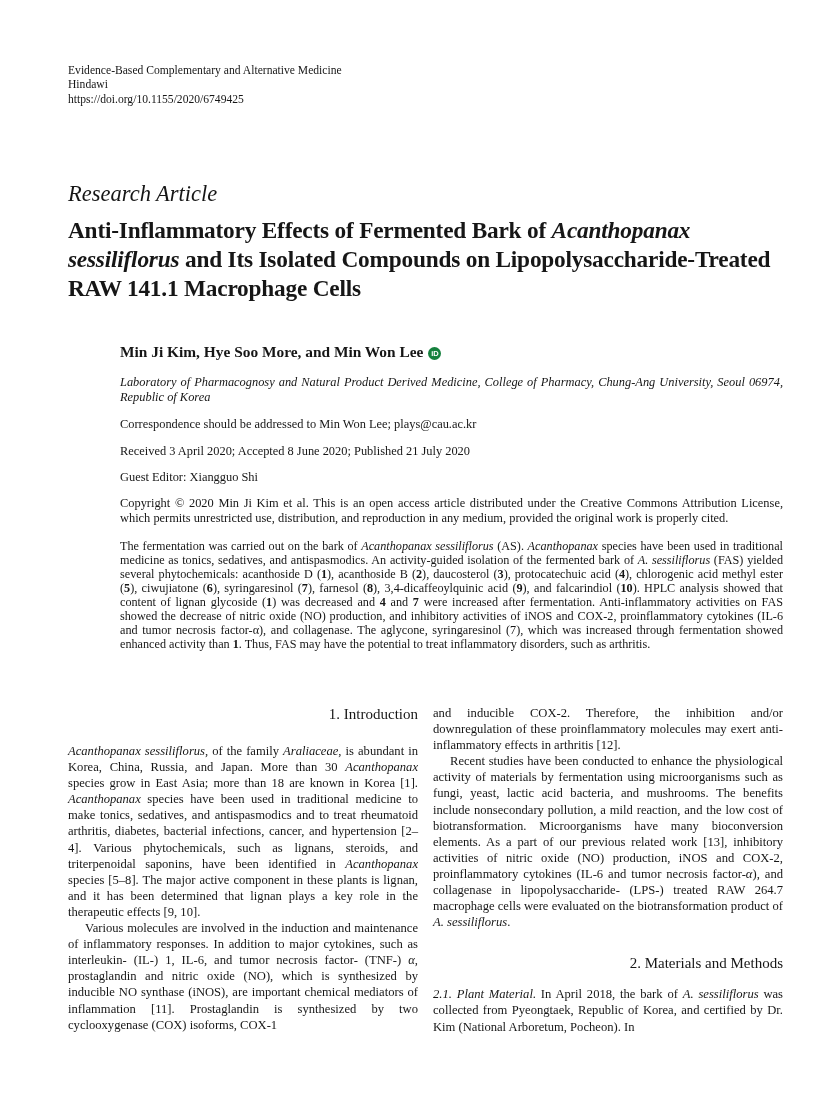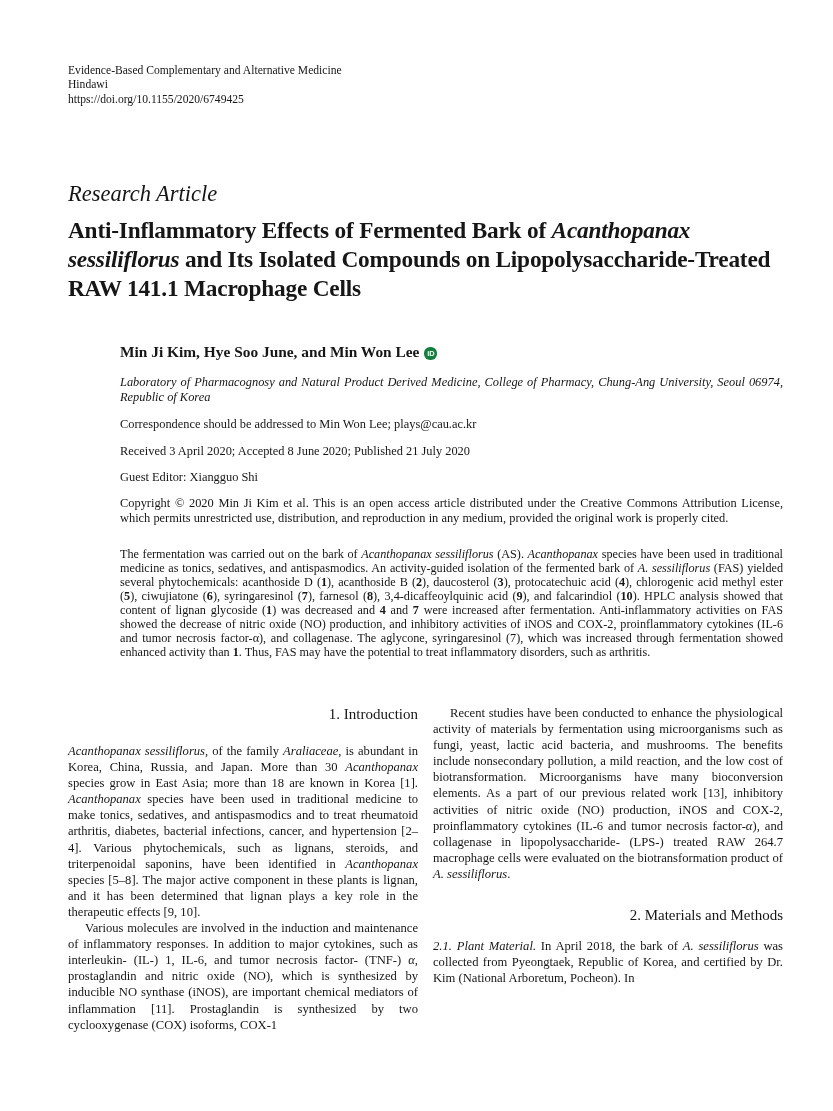--- a/index.html
+++ b/index.html
@@ -65,21 +65,21 @@
     cursor: pointer;
   }
   .affiliation {
     font-style: italic;
     margin-bottom: 12px;
     text-align: justify;
   }
   .meta-line { margin-bottom: 11px; }
   .copyright {
     text-align: justify;
-    margin-bottom: 22px;
+    margin-bottom: 14px;
   }
   .abstract {
     text-align: justify;
     font-size: 12.2px;
     line-height: 13.9px;
   }
   .email-link { cursor: pointer; }
 
   .body-columns {
     position: absolute;
@@ -114,21 +114,21 @@
     <div>Evidence-Based Complementary and Alternative Medicine</div>
     <div>Hindawi</div>
     <div>https://doi.org/10.1155/2020/6749425</div>
   </div>
 
   <div class="article-type">Research Article</div>
 
   <h1 class="paper-title"><span>Anti-Inflammatory Effects of Fermented Bark of </span><span class="it">Acanthopanax sessiliflorus</span><span> and Its Isolated Compounds on Lipopolysaccharide-Treated RAW 141.1 Macrophage Cells</span></h1>
 
   <div class="meta-block">
-    <div class="authors-line"><span>Min Ji Kim, Hye Soo June, and Min Won Lee</span><span class="orcid-badge" style="background: #15803d; border-radius: 6px;">iD</span></div>
+    <div class="authors-line"><span>Min Ji Kim, Hye Soo More, and Min Won Lee</span><span class="orcid-badge" style="background: #15803d;">iD</span></div>
 
     <p class="affiliation">Laboratory of Pharmacognosy and Natural Product Derived Medicine, College of Pharmacy, Chung-Ang University, Seoul 06974, Republic of Korea</p>
 
     <p class="meta-line"><span>Correspondence should be addressed to Min Won Lee; </span><span class="email-link">plays@cau.ac.kr</span></p>
 
     <p class="meta-line">Received 3 April 2020; Accepted 8 June 2020; Published 21 July 2020</p>
 
     <p class="meta-line">Guest Editor: Xiangguo Shi</p>
 
     <p class="copyright">Copyright © 2020 Min Ji Kim et al. This is an open access article distributed under the Creative Commons Attribution License, which permits unrestricted use, distribution, and reproduction in any medium, provided the original work is properly cited.</p>
@@ -136,19 +136,20 @@
     <p class="abstract"><span>The fermentation was carried out on the bark of </span><span class="it">Acanthopanax sessiliflorus</span><span> (AS). </span><span class="it">Acanthopanax</span><span> species have been used in traditional medicine as tonics, sedatives, and antispasmodics. An activity-guided isolation of the fermented bark of </span><span class="it">A. sessiliflorus</span><span> (FAS) yielded several phytochemicals: acanthoside D (</span><span class="bd">1</span><span>), acanthoside B (</span><span class="bd">2</span><span>), daucosterol (</span><span class="bd">3</span><span>), protocatechuic acid (</span><span class="bd">4</span><span>), chlorogenic acid methyl ester (</span><span class="bd">5</span><span>), ciwujiatone (</span><span class="bd">6</span><span>), syringaresinol (</span><span class="bd">7</span><span>), farnesol (</span><span class="bd">8</span><span>), 3,4-dicaffeoylquinic acid (</span><span class="bd">9</span><span>), and falcarindiol (</span><span class="bd">10</span><span>). HPLC analysis showed that content of lignan glycoside (</span><span class="bd">1</span><span>) was decreased and </span><span class="bd">4</span><span> and </span><span class="bd">7</span><span> were increased after fermentation. Anti-inflammatory activities on FAS showed the decrease of nitric oxide (NO) production, and inhibitory activities of iNOS and COX-2, proinflammatory cytokines (IL-6 and tumor necrosis factor-α), and collagenase. The aglycone, syringaresinol (7), which was increased through fermentation showed enhanced activity than </span><span class="bd">1</span><span>. Thus, FAS may have the potential to treat inflammatory disorders, such as arthritis.</span></p>
   </div>
 
   <div class="body-columns">
     <div class="col">
       <h2 class="sec-heading">1. Introduction</h2>
       <p class="para"><span class="it">Acanthopanax sessiliflorus</span><span>, of the family </span><span class="it">Araliaceae</span><span>, is abundant in Korea, China, Russia, and Japan. More than 30 </span><span class="it">Acanthopanax</span><span> species grow in East Asia; more than 18 are known in Korea [1]. </span><span class="it">Acanthopanax</span><span> species have been used in traditional medicine to make tonics, sedatives, and antispasmodics and to treat rheumatoid arthritis, diabetes, bacterial infections, cancer, and hypertension [2–4]. Various phytochemicals, such as lignans, steroids, and triterpenoidal saponins, have been identified in </span><span class="it">Acanthopanax</span><span> species [5–8]. The major active component in these plants is lignan, and it has been determined that lignan plays a key role in the therapeutic effects [9, 10].</span></p>
       <p class="para indent"><span>Various molecules are involved in the induction and maintenance of inflammatory responses. In addition to major cytokines, such as interleukin- (IL-) 1, IL-6, and tumor necrosis factor- (TNF-) </span><span class="it">α</span><span>, prostaglandin and nitric oxide (NO), which is synthesized by inducible NO synthase (iNOS), are important chemical mediators of inflammation [11]. Prostaglandin is synthesized by two cyclooxygenase (COX) isoforms, COX-1</span></p>
     </div>
     <div class="col">
+      <p class="para"><span>and inducible COX-2. Therefore, the inhibition and/or downregulation of these proinflammatory molecules may exert anti-inflammatory effects in arthritis [12].</span></p>
       <p class="para indent"><span>Recent studies have been conducted to enhance the physiological activity of materials by fermentation using microorganisms such as fungi, yeast, lactic acid bacteria, and mushrooms. The benefits include nonsecondary pollution, a mild reaction, and the low cost of biotransformation. Microorganisms have many bioconversion elements. As a part of our previous related work [13], inhibitory activities of nitric oxide (NO) production, iNOS and COX-2, proinflammatory cytokines (IL-6 and tumor necrosis factor-</span><span class="it">α</span><span>), and collagenase in lipopolysaccharide- (LPS-) treated RAW 264.7 macrophage cells were evaluated on the biotransformation product of </span><span class="it">A. sessiliflorus</span><span>.</span></p>
       <h2 class="sec-heading later">2. Materials and Methods</h2>
       <p class="para"><span class="it">2.1. Plant Material.</span><span> In April 2018, the bark of </span><span class="it">A. sessiliflorus</span><span> was collected from Pyeongtaek, Republic of Korea, and certified by Dr. Kim (National Arboretum, Pocheon). In</span></p>
     </div>
   </div>
 
 </div>
 
 </body></html>

